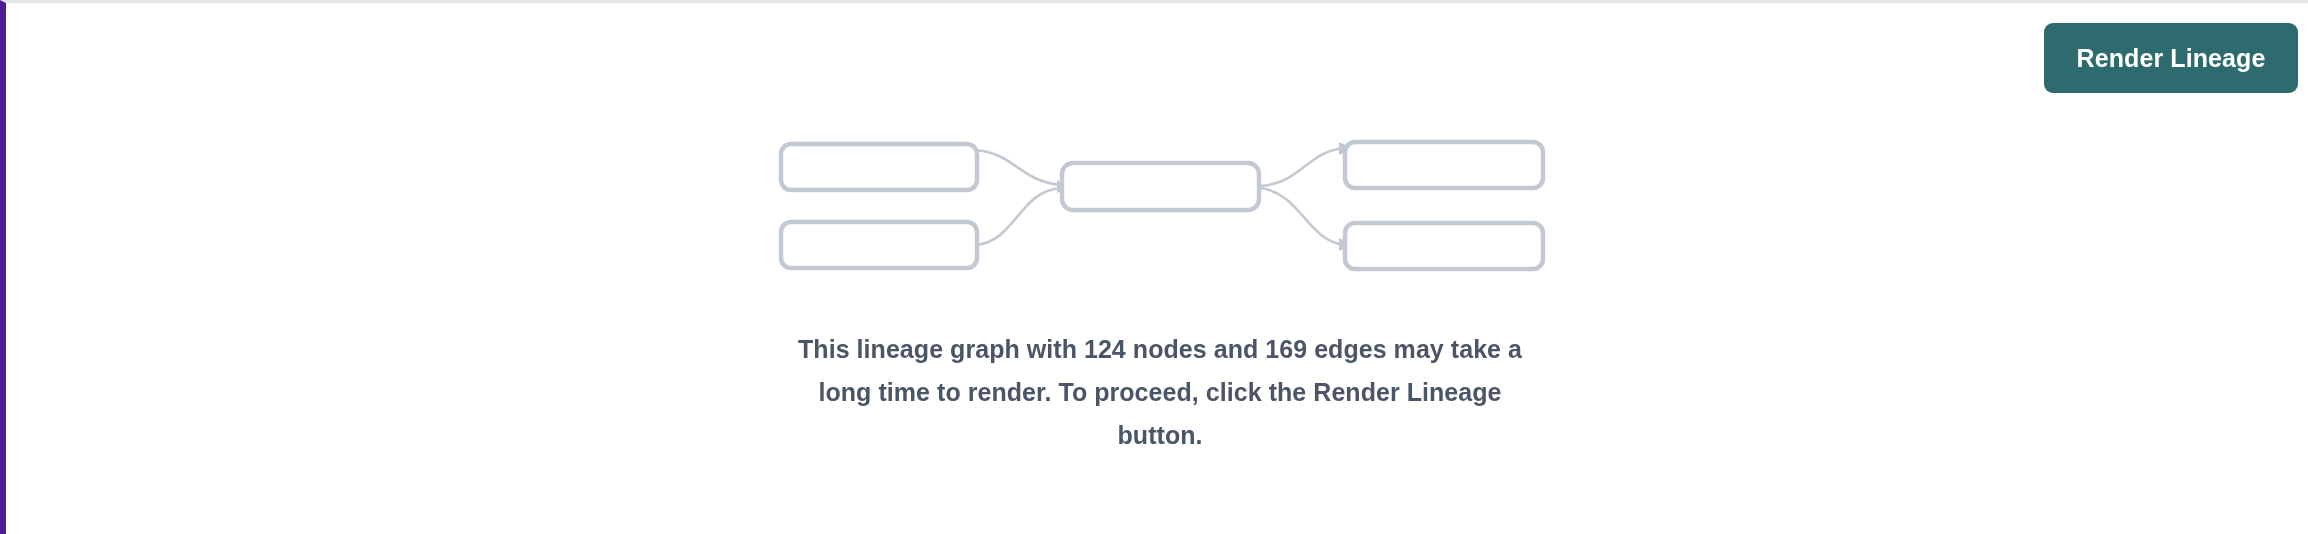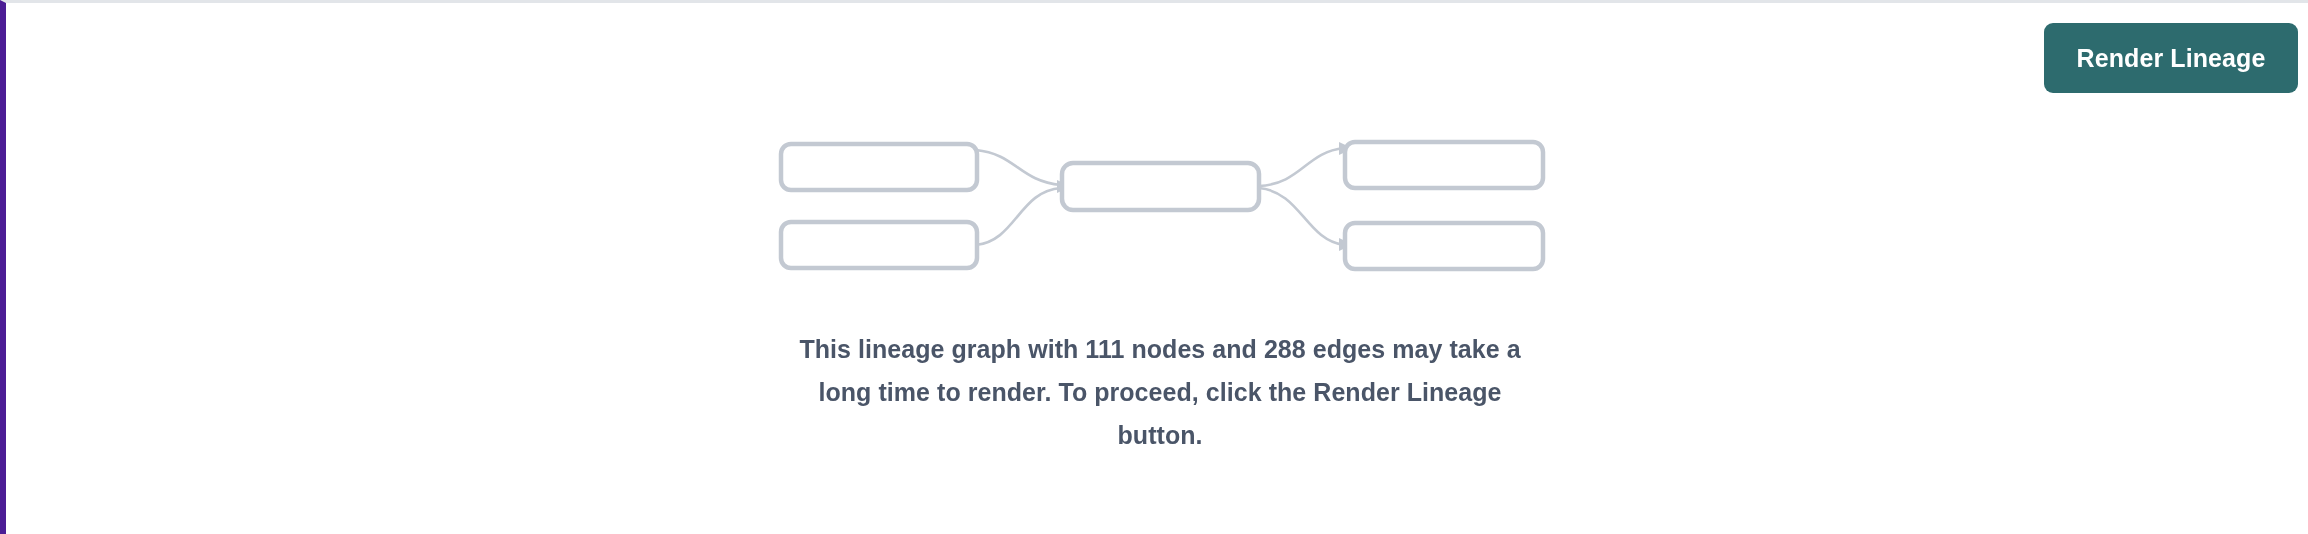--- a/index.html
+++ b/index.html
@@ -114,16 +114,16 @@
 
       <rect class="node-box" x="20" y="16" width="196" height="46" rx="10" ry="10"></rect>
       <rect class="node-box" x="20" y="94" width="196" height="46" rx="10" ry="10"></rect>
       <rect class="node-box" x="301" y="35" width="197" height="47" rx="11" ry="11"></rect>
       <rect class="node-box" x="584" y="14" width="198" height="46" rx="10" ry="10"></rect>
       <rect class="node-box" x="584" y="95" width="198" height="46" rx="10" ry="10"></rect>
     </svg>
   </div>
 
   <div class="lineage-message">
-    <div class="msg-inner">This lineage graph with 111 nodes and 288 edges may take a long time to render. To proceed, click the Render Lineage button.</div>
+    <div class="msg-inner">This lineage graph with 124 nodes and 169 edges may take a long time to render. To proceed, click the Render Lineage button.</div>
   </div>
 
 </div>
 
 </body></html>

